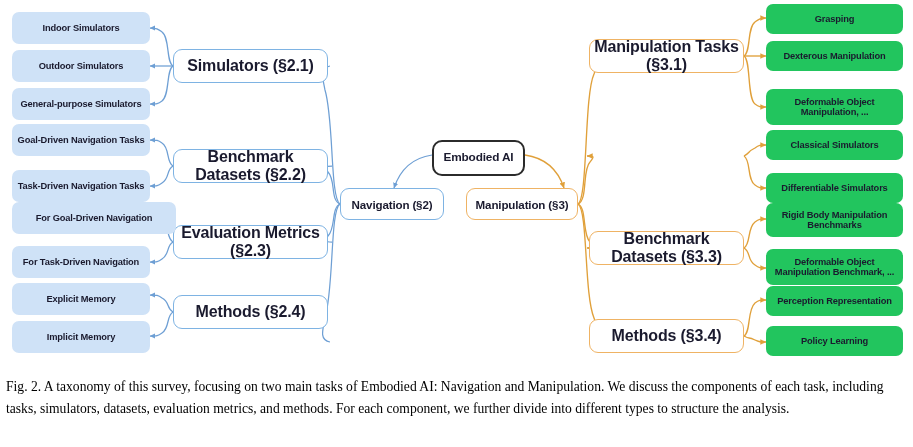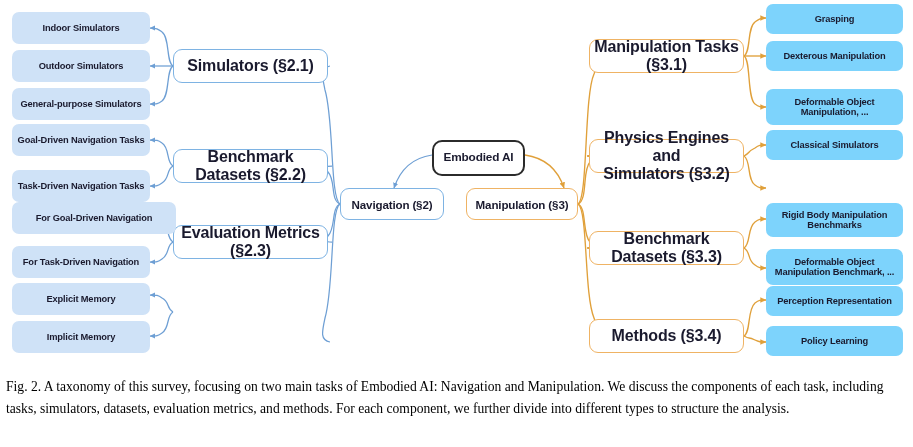--- a/index.html
+++ b/index.html
@@ -26,21 +26,21 @@
     letter-spacing:-0.15px;
   }
 
   
   .leaf{
     border-radius:7px;
     font-size:9.3px;
     padding:0 5px;
   }
   .leaf-nav{background:#cfe2f7;}
-  .leaf-man{background:#7dd3fc;}
+  .leaf-man{background:#22c55e;}
 
   
   .mid{
     background:#ffffff;
     border-radius:9px;
     font-size:16px;
     padding:0 4px;
   }
   .mid-nav{border:1.1px solid #7eb3e3;}
   .mid-man{border:1.1px solid #efb364;}
@@ -143,20 +143,21 @@
   <div class="node branch branch-nav" style="left:340px;top:188px;width:104px;height:32px;">Navigation (§2)</div>
 
   <div class="node branch branch-man" style="left:466px;top:188px;width:112px;height:32px;">Manipulation (§3)</div>
 
   <div class="node mid mid-nav" style="left:173px;top:49px;width:155px;height:34px;">Simulators (§2.1)</div>
 
   <div class="node mid mid-nav" style="left:173px;top:149px;width:155px;height:34px;">Benchmark Datasets (§2.2)</div>
 
   <div class="node mid mid-nav" style="left:173px;top:225px;width:155px;height:34px;">Evaluation Metrics (§2.3)</div>
 
+  <div class="node mid mid-nav" style="left:173px;top:295px;width:155px;height:34px;">Methods (§2.4)</div>
 
   <div class="node leaf leaf-nav" style="left:12px;top:12px;width:138px;height:32px;">Indoor Simulators</div>
 
   <div class="node leaf leaf-nav" style="left:12px;top:50px;width:138px;height:32px;">Outdoor Simulators</div>
 
   <div class="node leaf leaf-nav" style="left:12px;top:88px;width:138px;height:32px;">General-purpose Simulators</div>
 
   <div class="node leaf leaf-nav" style="left:12px;top:124px;width:138px;height:32px;">Goal-Driven Navigation Tasks</div>
 
   <div class="node leaf leaf-nav" style="left:12px;top:170px;width:138px;height:32px;">Task-Driven Navigation Tasks</div>
@@ -164,34 +165,34 @@
   <div class="node leaf leaf-nav" style="left:12px;top:202px;width:164px;height:32px;">For Goal-Driven Navigation</div>
 
   <div class="node leaf leaf-nav" style="left:12px;top:246px;width:138px;height:32px;">For Task-Driven Navigation</div>
 
   <div class="node leaf leaf-nav" style="left:12px;top:283px;width:138px;height:32px;">Explicit Memory</div>
 
   <div class="node leaf leaf-nav" style="left:12px;top:321px;width:138px;height:32px;">Implicit Memory</div>
 
   <div class="node mid mid-man" style="left:589px;top:39px;width:155px;height:34px;">Manipulation Tasks (§3.1)</div>
 
-  <div class="node mid mid-man" style="left:589px;top:139px;width:155px;height:34px;">Physics Engines and<br>Simulators (§3.2)</div>
 
   <div class="node mid mid-man" style="left:589px;top:231px;width:155px;height:34px;">Benchmark Datasets (§3.3)</div>
 
   <div class="node mid mid-man" style="left:589px;top:319px;width:155px;height:34px;">Methods (§3.4)</div>
 
   <div class="node leaf leaf-man" style="left:766px;top:4px;width:137px;height:30px;">Grasping</div>
 
   <div class="node leaf leaf-man" style="left:766px;top:41px;width:137px;height:30px;">Dexterous Manipulation</div>
 
   <div class="node leaf leaf-man" style="left:766px;top:89px;width:137px;height:36px;">Deformable Object<br>Manipulation, ...</div>
 
   <div class="node leaf leaf-man" style="left:766px;top:130px;width:137px;height:30px;">Classical Simulators</div>
 
+  <div class="node leaf leaf-man" style="left:766px;top:173px;width:137px;height:30px;">Differentiable Simulators</div>
 
   <div class="node leaf leaf-man" style="left:766px;top:203px;width:137px;height:34px;">Rigid Body Manipulation<br>Benchmarks</div>
 
   <div class="node leaf leaf-man" style="left:766px;top:249px;width:137px;height:36px;">Deformable Object<br>Manipulation Benchmark, ...</div>
 
   <div class="node leaf leaf-man" style="left:766px;top:286px;width:137px;height:30px;">Perception Representation</div>
 
   <div class="node leaf leaf-man" style="left:766px;top:326px;width:137px;height:30px;">Policy Learning</div>
 
 </div>

